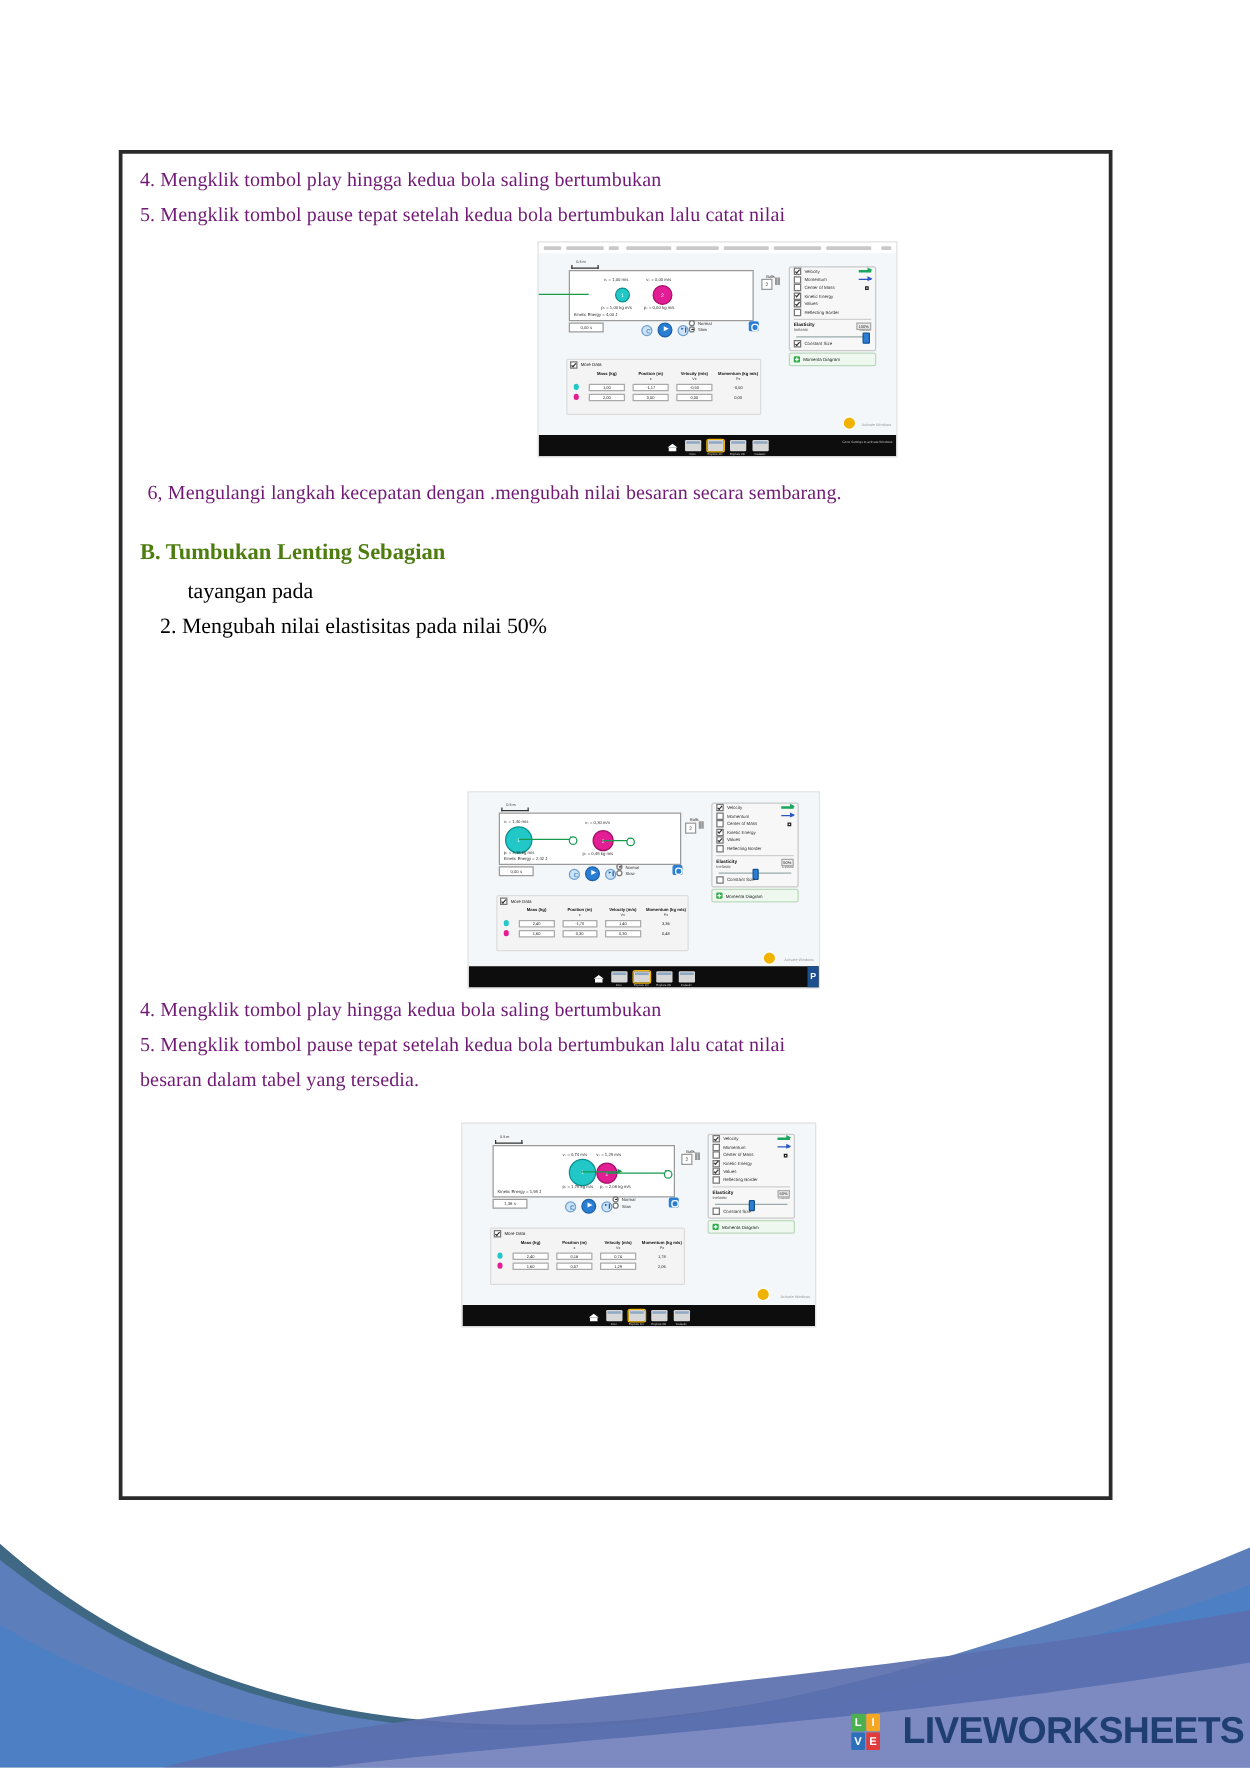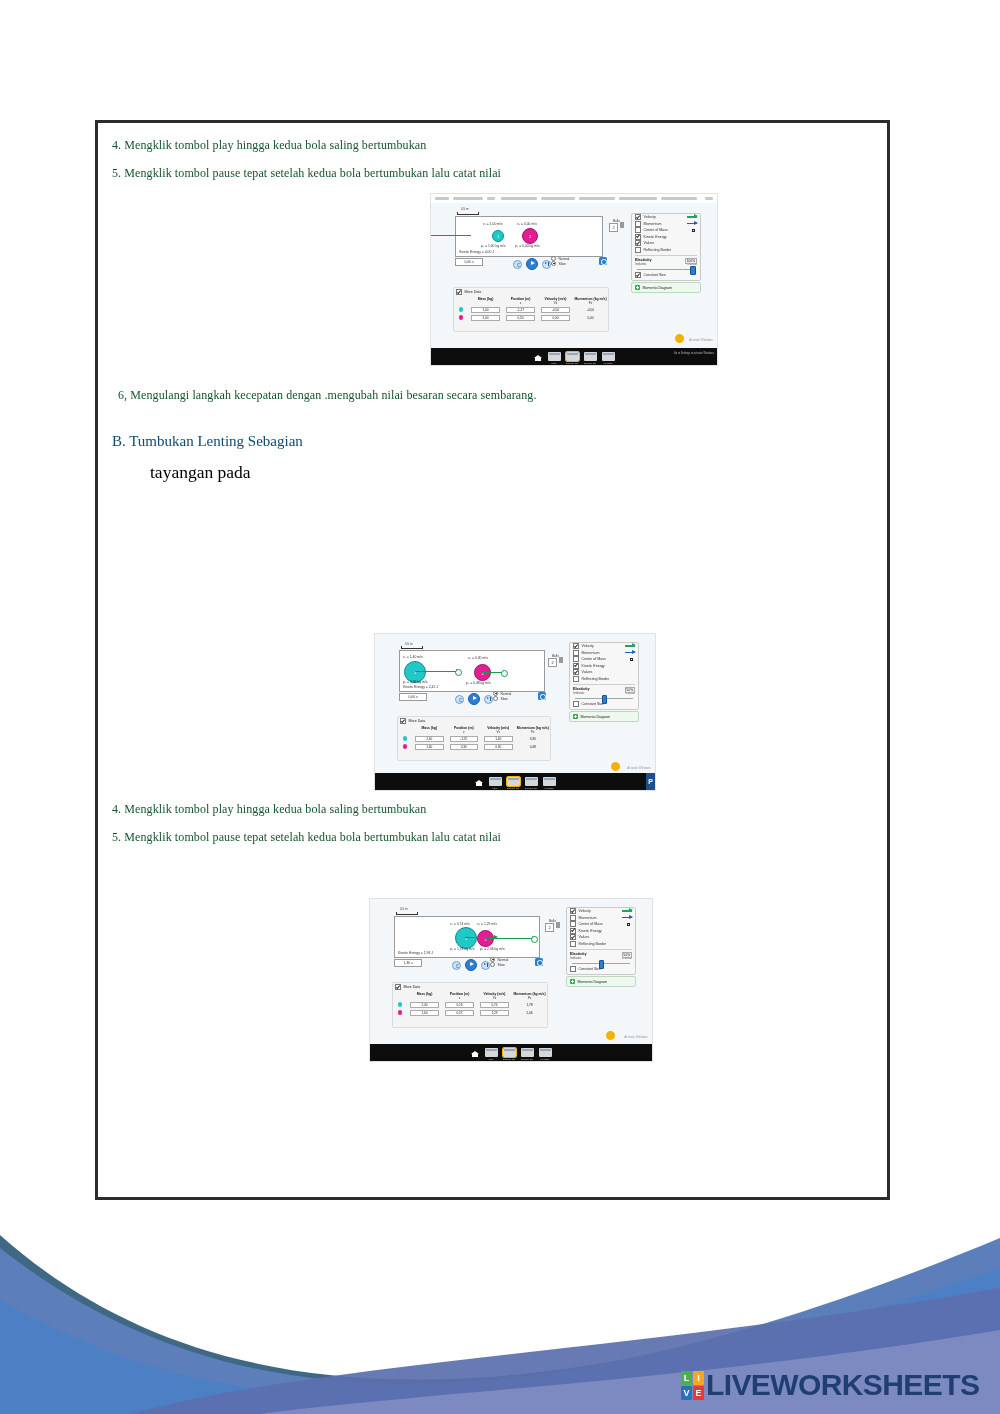--- a/index.html
+++ b/index.html
@@ -40,32 +40,32 @@
     position: relative;
     width: 100%;
     height: 100%;
     padding: 6px 14px 0 14px;
     box-sizing: border-box;
   }
 
   
   .para {
     font-family: "Liberation Serif", serif;
-    font-size: 12px;
+    font-size: 16px;
     line-height: 28px;
-    color: #14532d;
+    color: #701a75;
     letter-spacing: 0.1px;
   }
 
   .heading-b {
     font-family: "Liberation Serif", serif;
-    font-weight: normal;
-    font-size: 15px;
+    font-weight: bold;
+    font-size: 18px;
     line-height: 26px;
-    color: #0c4a6e;
+    color: #4d7c0f;
     margin-top: 18px;
   }
 
   .num-list {
     margin: 0;
     padding: 0;
     list-style: none;
   }
   .num-list li {
     font-family: "Liberation Serif", serif;
@@ -462,21 +462,21 @@
   .lw-cell {
     color:#fff; font-weight:bold; font-size:9px;
     font-family:"Liberation Sans", sans-serif;
     display:flex; align-items:center; justify-content:center;
     border-radius:1px;
   }
   .lw-word {
     font-family:"Liberation Sans", sans-serif;
     font-weight:bold; font-size:30px;
     color:#1f3f73; letter-spacing:-0.6px;
-    margin-left:2px;
+    margin-left:18px;
   }
 </style>
 </head>
 <body>
 
 <svg class="wave-layer" viewBox="0 0 1000 1414" preserveAspectRatio="none">
   <path d="M0,1235 C180,1395 470,1452 1000,1250 L1000,1414 L0,1414 Z" fill="#35607d" opacity="0.95"></path>
   <path d="M0,1248 C200,1405 480,1455 1000,1238 L1000,1414 L0,1414 Z" fill="#5c7fbc"></path>
   <path d="M0,1300 C210,1420 470,1450 1000,1268 L1000,1414 L0,1414 Z" fill="#4d7fc4"></path>
   <path d="M130,1414 C330,1360 640,1352 1000,1288 L1000,1414 Z" fill="#5b6fae" opacity="0.92"></path>
@@ -668,20 +668,23 @@
     <div class="blk-2">
       <div class="para" style="padding-left:6px;">6, Mengulangi langkah kecepatan dengan .mengubah nilai besaran secara sembarang.</div>
     </div>
 
     <div class="blk-3">
       <div class="heading-b" style="margin-top:0;">B. Tumbukan Lenting Sebagian</div>
       <ul class="num-list" style="margin-top:4px;">
         <li>
           <span class="cont">tayangan pada</span>
         </li>
+        <li>
+          <span>2. Mengubah nilai elastisitas pada nilai 50%</span>
+        </li>
       </ul>
     </div>
 
     <div class="shot shot-2">
       <div class="sim-area" style="top:0;bottom:15px;">
         <div class="ruler" style="left:30px;top:8px;">0.5 m</div>
         <div class="ruler-bar" style="left:26px;top:14px;width:22px;"></div>
 
         <div class="play-box" style="left:24px;top:16px;width:144px;height:40px;">
           <div class="ball cyan" style="left:4px;top:10px;width:22px;height:22px;">
@@ -837,20 +840,21 @@
             <span class="tl"></span>
             <span class="tb-label">Inelastic</span>
           </div>
         <div class="tb-pbadge">P</div>
       </div>
     </div>
 
     <div class="blk-4">
       <div class="para">4. Mengklik tombol play hingga kedua bola saling bertumbukan</div>
       <div class="para">5. Mengklik tombol pause tepat setelah kedua bola bertumbukan lalu catat nilai</div>
+      <div class="para">besaran dalam tabel yang tersedia.</div>
     </div>
 
     <div class="shot shot-3">
       <div class="sim-area" style="top:0;bottom:16px;">
         <div class="ruler" style="left:30px;top:8px;">0.5 m</div>
         <div class="ruler-bar" style="left:26px;top:15px;width:22px;"></div>
 
         <div class="play-box" style="left:24px;top:17px;width:144px;height:40px;">
           <div class="ball cyan" style="left:60px;top:10px;width:22px;height:22px;">
             <span class="ball-lbl">1</span>

